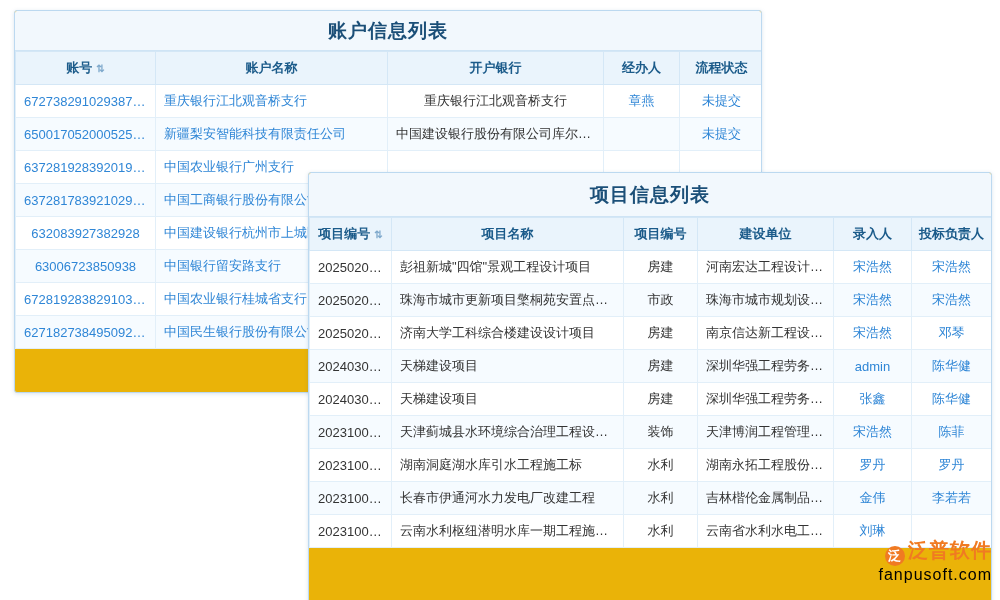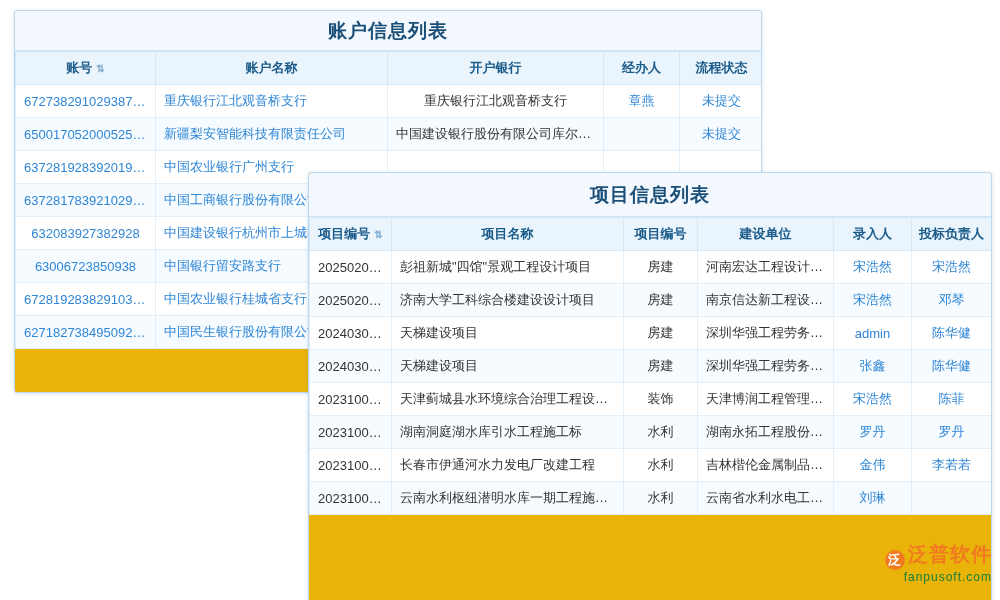--- a/index.html
+++ b/index.html
@@ -105,22 +105,22 @@
     z-index: 20;
     pointer-events: none;
   }
   .wm-main {
     font-size: 20px;
     font-weight: bold;
     color: #f07a22;
     letter-spacing: 1px;
   }
   .wm-sub {
-    font-size: 12px;
-    color: #15803d;
+    font-size: 16px;
+    color: #000000;
     letter-spacing: 1px;
   }
   .wm-logo {
     display: inline-block;
     width: 20px; height: 20px;
     border-radius: 50%;
     background: #f07a22;
     color: #fff;
     font-size: 13px;
     line-height: 20px;
@@ -242,20 +242,28 @@
       <tbody>
         <tr>
           <td class="c">2025020030</td>
           <td class="l">彭祖新城"四馆"景观工程设计项目</td>
           <td class="c">房建</td>
           <td class="l">河南宏达工程设计有...</td>
           <td class="c link">宋浩然</td>
           <td class="c link">宋浩然</td>
         </tr>
         <tr>
+          <td class="c">2025020021</td>
+          <td class="l">珠海市城市更新项目檠桐苑安置点设...</td>
+          <td class="c">市政</td>
+          <td class="l">珠海市城市规划设计院</td>
+          <td class="c link">宋浩然</td>
+          <td class="c link">宋浩然</td>
+        </tr>
+        <tr>
           <td class="c">2025020016</td>
           <td class="l">济南大学工科综合楼建设设计项目</td>
           <td class="c">房建</td>
           <td class="l">南京信达新工程设计院</td>
           <td class="c link">宋浩然</td>
           <td class="c link">邓琴</td>
         </tr>
         <tr>
           <td class="c">2024030001</td>
           <td class="l">天梯建设项目</td>

